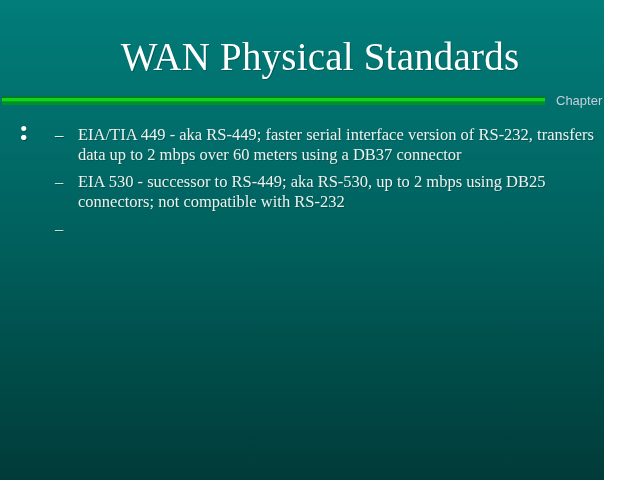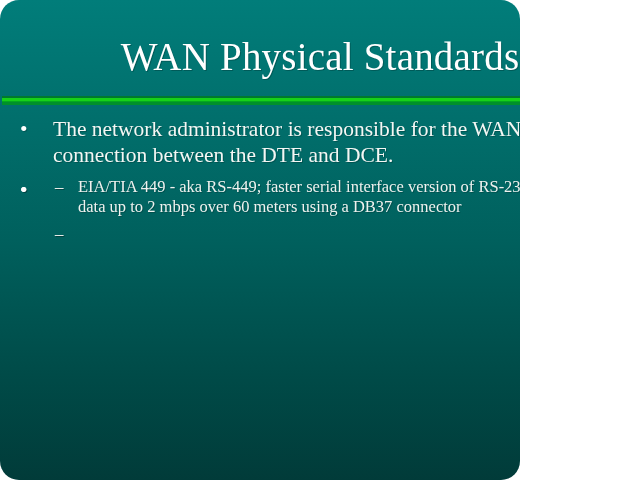--- a/index.html
+++ b/index.html
@@ -8,26 +8,25 @@
   }
   body {
     width: 640px;
     height: 480px;
     overflow: hidden;
     font-family: "Liberation Serif", serif;
   }
 
   #slide {
     position: relative;
-    width: 520px;
+    width: 604px;
     height: 480px;
     background: linear-gradient(to bottom, #017d7a 0%, #016d6a 28%, #00605d 50%, #004b48 78%, #013b39 100%);
     box-sizing: border-box;
     overflow: hidden;
-    border-radius: 19px;
   }
 
   
   #title-block {
     position: absolute;
     top: 34px;
     left: 0;
     width: 640px;
     text-align: center;
   }
@@ -142,21 +141,20 @@
     <div class="rule-band rule-mid"></div>
     <div class="rule-band rule-dark-bot"></div>
   </div>
 
   <div id="chapter-label">Chapter 6</div>
 
   <div id="body-block">
 
     <div class="bullet-l1">
       <span class="marker-l1">•</span>
-      <span>The network administrator is responsible for the WAN connection between the DTE and DCE.</span>
     </div>
 
     <div class="bullet-l1">
       <span class="marker-l1">•</span>
     </div>
 
     <div class="bullet-l1">
       <span class="marker-l1">•</span>
     </div>
 
@@ -166,20 +164,21 @@
         <span class="marker-l2">–</span>
       </div>
 
       <div class="bullet-l2">
         <span class="marker-l2">–</span>
         <span>EIA/TIA 449 - aka RS-449; faster serial interface version of RS-232, transfers data up to 2 mbps over 60 meters using a DB37 connector</span>
       </div>
 
       <div class="bullet-l2">
         <span class="marker-l2">–</span>
+        <span>EIA 530 - successor to RS-449; aka RS-530, up to 2 mbps using DB25 connectors; not compatible with RS-232</span>
       </div>
 
       <div class="bullet-l2">
         <span class="marker-l2">–</span>
       </div>
 
     </div>
   </div>
 
 </div>

